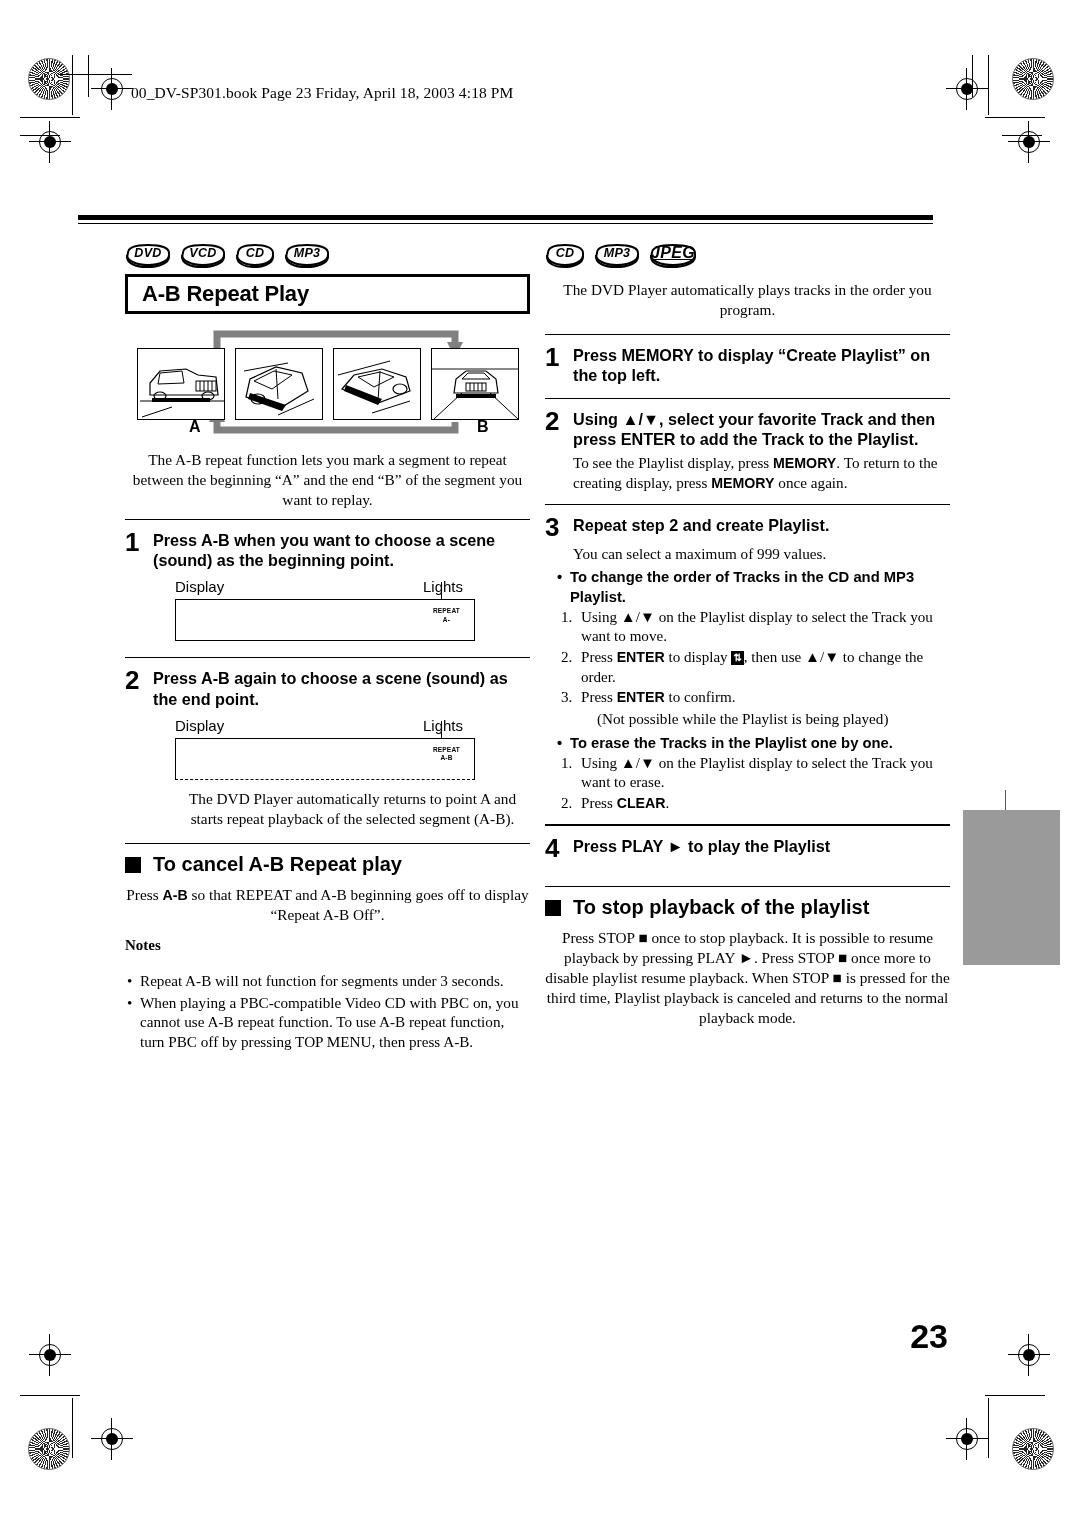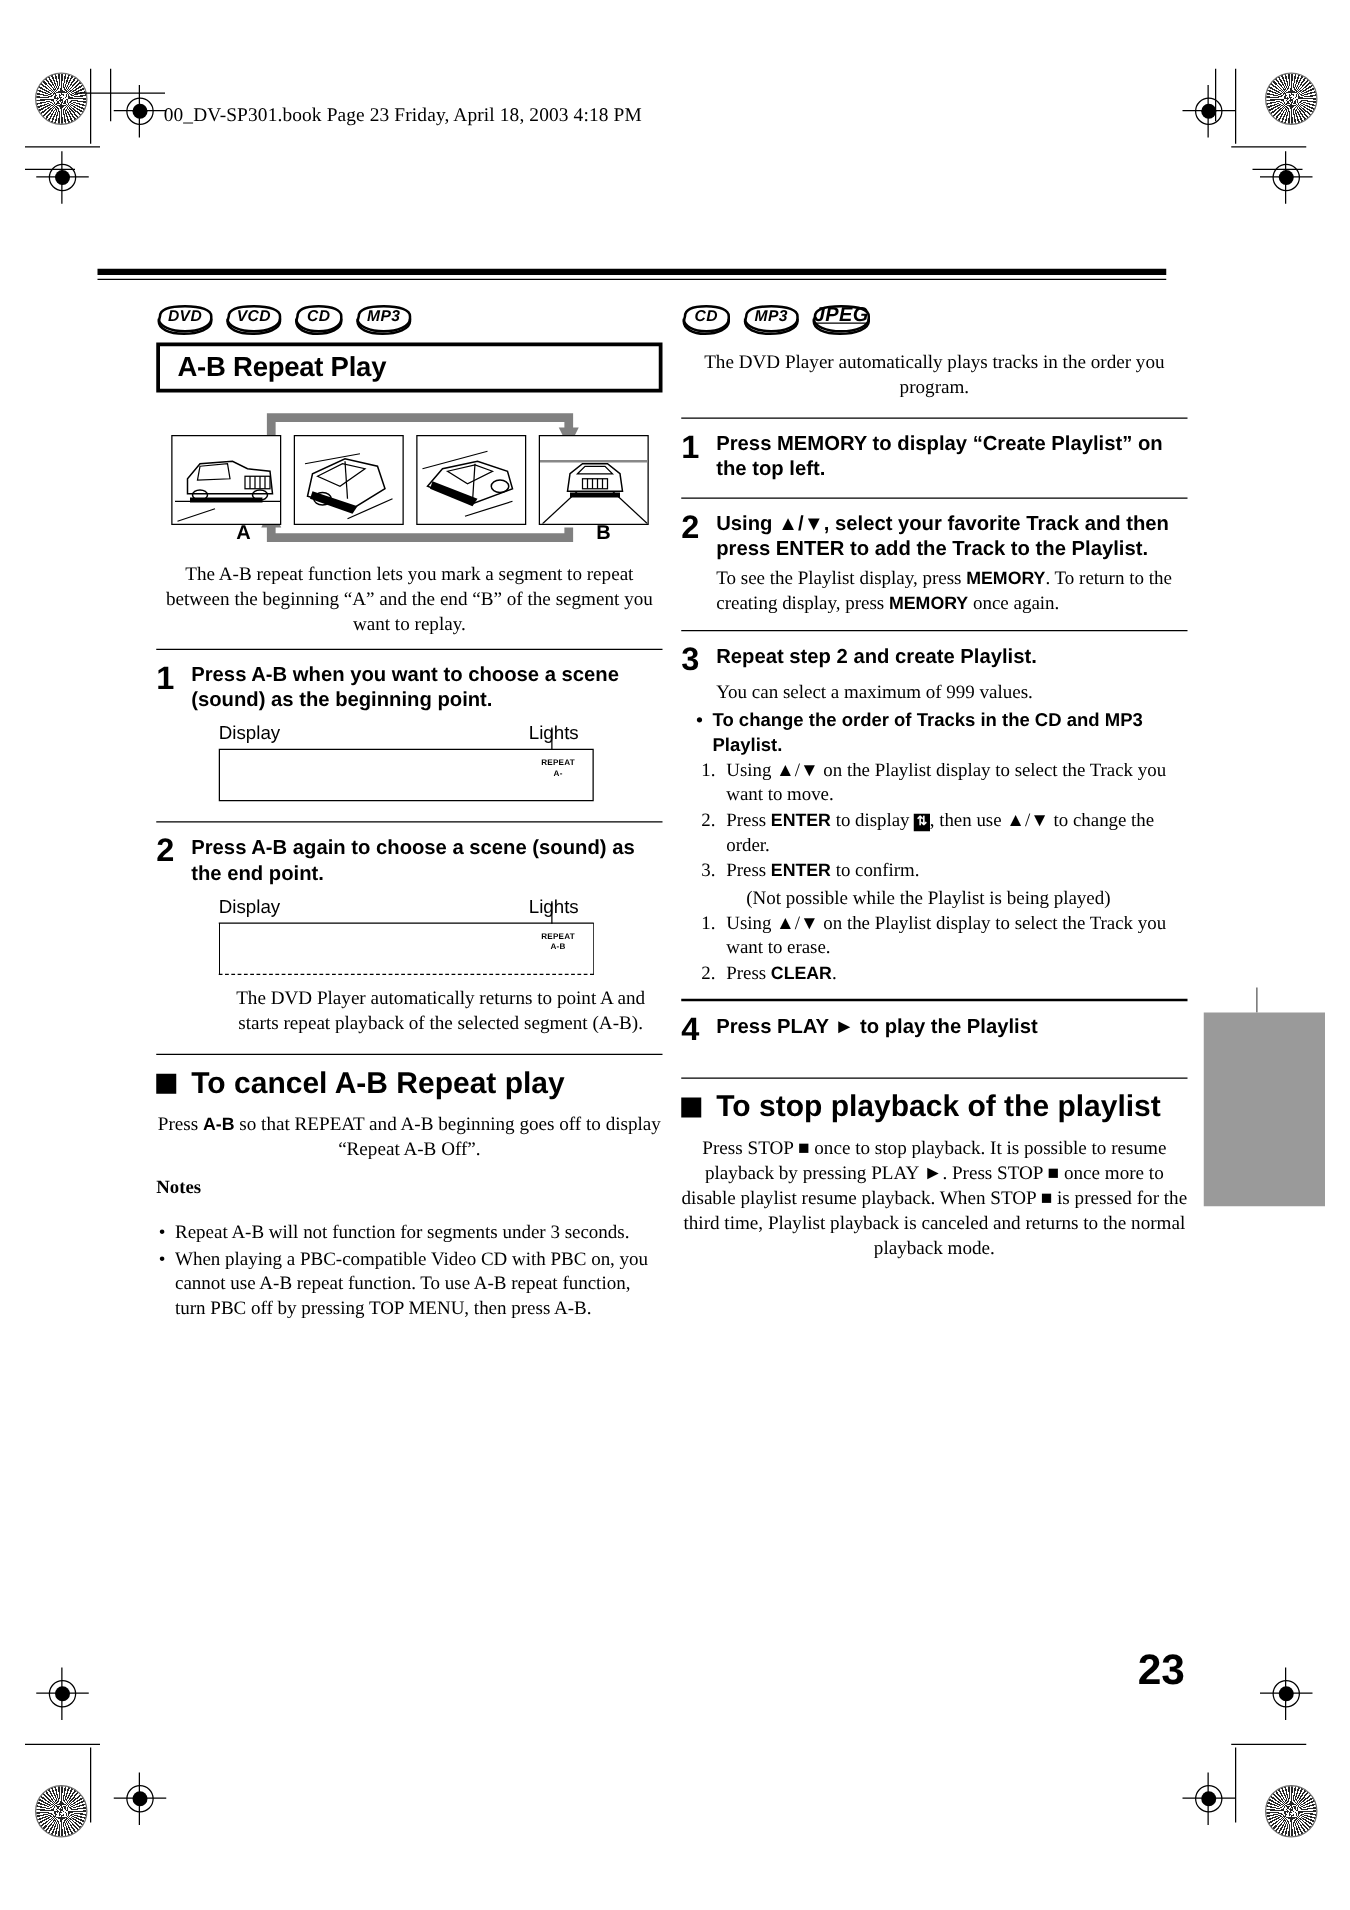--- a/index.html
+++ b/index.html
@@ -78,21 +78,21 @@
   .dispbox{border:1px solid #000;height:42px;position:relative;box-sizing:border-box;}
   .dispbox.dashed-bottom{border-bottom:1px dashed #000;}
   .tickline{position:absolute;right:32px;top:-18px;width:1px;height:18px;background:#000;}
   .lcd{position:absolute;right:14px;top:7px;text-align:center;
        font-family:"Liberation Sans",sans-serif;font-weight:bold;
        font-size:6.5px;line-height:1.25;letter-spacing:.2px;}
 
   
   .sqhead{display:flex;align-items:center;gap:12px;margin-top:4px;}
   .sqhead .sq{width:16px;height:16px;background:#000;flex:0 0 16px;}
-  .sqhead .t{font-family:"Liberation Sans",sans-serif;font-weight:bold;font-size:24px;}
+  .sqhead .t{font-family:"Liberation Sans",sans-serif;font-weight:bold;font-size:20px;}
 
   .notes-h{font-family:Liberation Serif, serif;font-weight:bold;font-size:15px;margin-top:12px;}
   ul.dots{list-style:none;margin:17px 0 0 0;padding:0;}
   ul.dots>li{position:relative;padding-left:15px;font-size:15.2px;line-height:1.30;margin-top:2px;}
   ul.dots>li:before{content:"\2022";position:absolute;left:2px;top:0;}
   ul.dots>li.bold{font-family:"Liberation Sans",sans-serif;font-weight:bold;font-size:14.8px;}
   ol.nums{list-style:none;margin:0 0 0 16px;padding:0;}
   ol.nums>li{position:relative;padding-left:20px;font-size:15.1px;line-height:1.30;margin-top:1px;}
   ol.nums>li>.n{position:absolute;left:0;top:0;}
 
@@ -413,20 +413,23 @@
     <ul class="dots" style="margin-left:10px;margin-top:5px;">
       <li class="bold">To change the order of Tracks in the CD and MP3 Playlist.</li>
     </ul>
     <ol class="nums">
       <li><span class="n">1.</span><span>Using ▲/▼ on the Playlist display to select the Track you want to move.</span></li>
       <li><span class="n">2.</span><span>Press </span><span class="b">ENTER</span><span> to display </span><span class="glyph">⇅</span><span>, then use ▲/▼ to change the order.</span></li>
       <li><span class="n">3.</span><span>Press </span><span class="b">ENTER</span><span> to confirm.</span></li>
     </ol>
     <div class="sub" style="margin-left:52px;margin-top:1px;">(Not possible while the Playlist is being played)</div>
 
+    <ul class="dots" style="margin-left:10px;margin-top:5px;">
+      <li class="bold">To erase the Tracks in the Playlist one by one.</li>
+    </ul>
     <ol class="nums">
       <li><span class="n">1.</span><span>Using ▲/▼ on the Playlist display to select the Track you want to erase.</span></li>
       <li><span class="n">2.</span><span>Press </span><span class="b">CLEAR</span><span>.</span></li>
     </ol>
 
     <div class="rule2"></div>
 
     <div class="step">
       <div class="num">4</div>
       <div class="txt">Press PLAY ► to play the Playlist</div>

